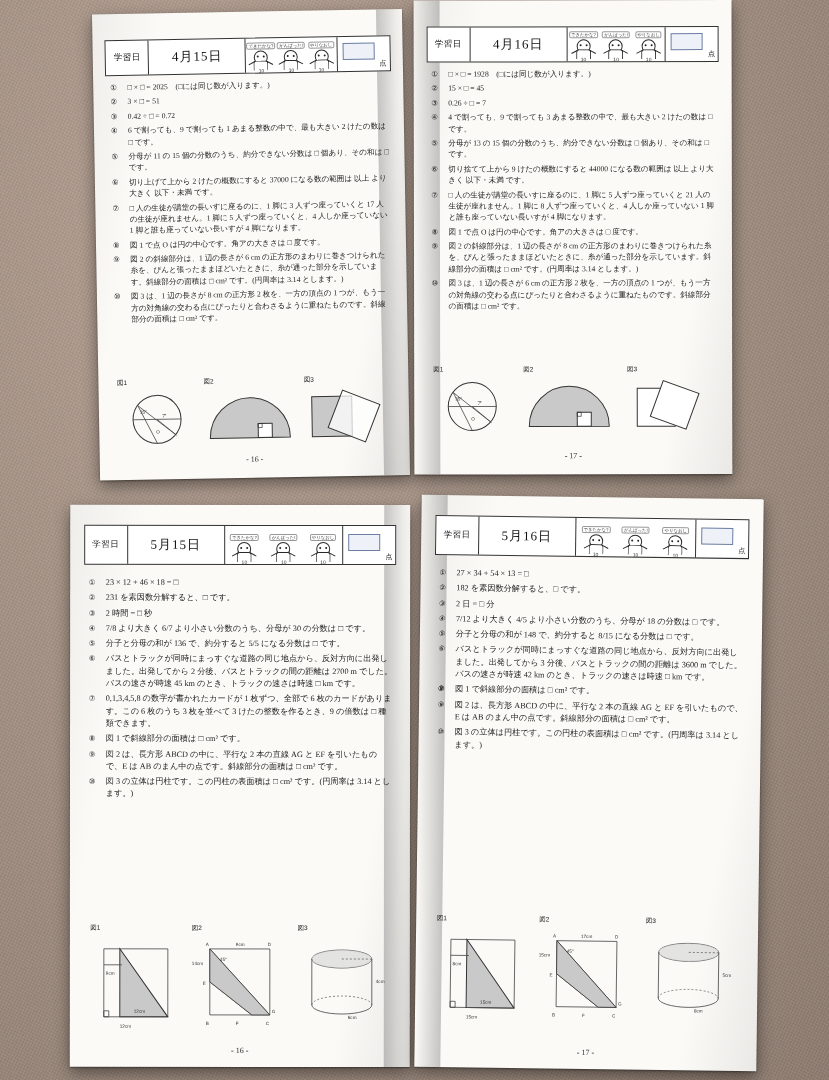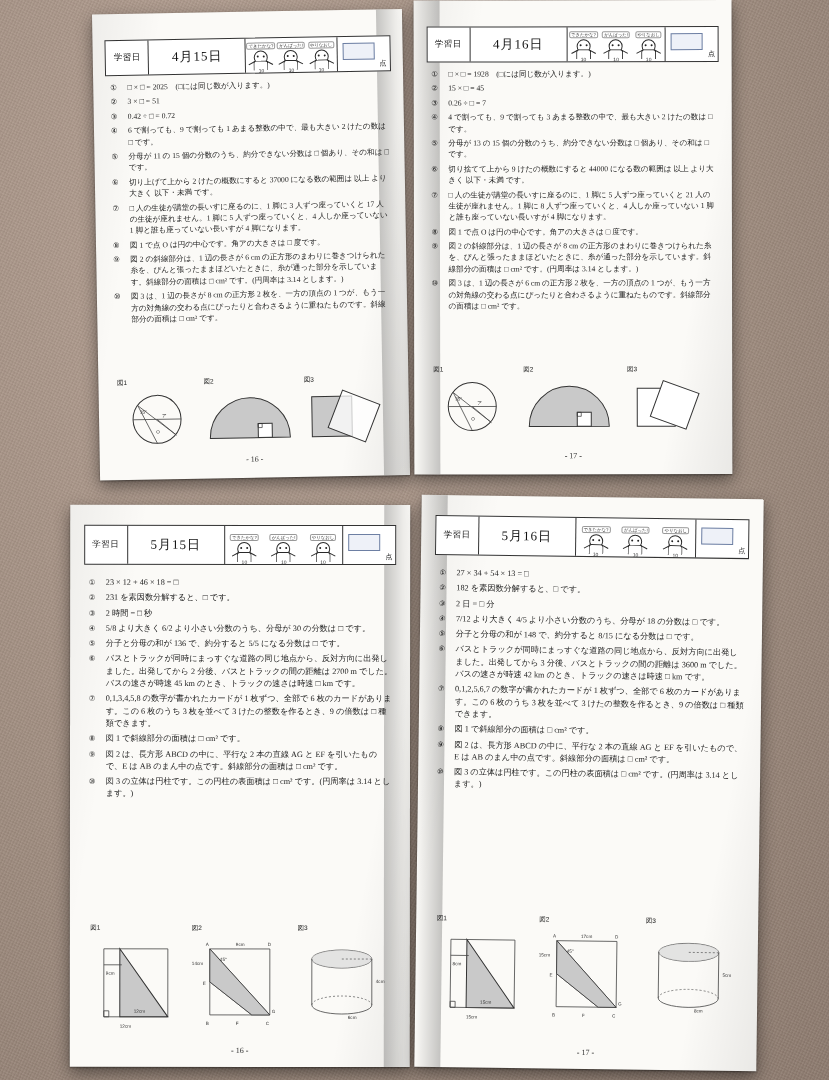--- a/index.html
+++ b/index.html
@@ -352,21 +352,21 @@
       <div class="cell scorebox">
         <span class="bx" style="top:8px;"></span>
           <span class="ten">点</span>
       </div>
     </div>
 
     <div class="qlist" style="top:72px;">
       <div class="q" style="font-size:8.2px;"><span class="no">①</span><span>23 × 12 + 46 × 18 = □</span></div>
       <div class="q" style="font-size:8.2px;"><span class="no">②</span><span>231 を素因数分解すると、□ です。</span></div>
       <div class="q" style="font-size:8.2px;"><span class="no">③</span><span>2 時間 = □ 秒</span></div>
-      <div class="q" style="font-size:8.2px;"><span class="no">④</span><span>5/8 より大きく 6/2 より小さい分数のうち、分母が 30 の分数は □ です。</span></div>
+      <div class="q" style="font-size:8.2px;"><span class="no">④</span><span>7/8 より大きく 6/7 より小さい分数のうち、分母が 30 の分数は □ です。</span></div>
       <div class="q" style="font-size:8.2px;"><span class="no">⑤</span><span>分子と分母の和が 136 で、約分すると 5/5 になる分数は □ です。</span></div>
       <div class="q" style="font-size:8.2px;"><span class="no">⑥</span><span>バスとトラックが同時にまっすぐな道路の同じ地点から、反対方向に出発しました。出発してから 2 分後、バスとトラックの間の距離は 2700 m でした。バスの速さが時速 45 km のとき、トラックの速さは時速 □ km です。</span></div>
       <div class="q" style="font-size:8.2px;"><span class="no">⑦</span><span>0,1,3,4,5,8 の数字が書かれたカードが 1 枚ずつ、全部で 6 枚のカードがあります。この 6 枚のうち 3 枚を並べて 3 けたの整数を作るとき、9 の倍数は □ 種類できます。</span></div>
       <div class="q" style="font-size:8.2px;"><span class="no">⑧</span><span>図 1 で斜線部分の面積は □ cm² です。</span></div>
       <div class="q" style="font-size:8.2px;"><span class="no">⑨</span><span>図 2 は、長方形 ABCD の中に、平行な 2 本の直線 AG と EF を引いたもので、E は AB のまん中の点です。斜線部分の面積は □ cm² です。</span></div>
       <div class="q" style="font-size:8.2px;"><span class="no">⑩</span><span>図 3 の立体は円柱です。この円柱の表面積は □ cm² です。(円周率は 3.14 とします。)</span></div>
     </div>
 
     <div class="figrow" style="top:430px;">
       <div class="fig">
@@ -457,21 +457,21 @@
       </div>
     </div>
 
     <div class="qlist" style="top:72px;">
       <div class="q" style="font-size:8.2px;"><span class="no">①</span><span>27 × 34 + 54 × 13 = □</span></div>
       <div class="q" style="font-size:8.2px;"><span class="no">②</span><span>182 を素因数分解すると、□ です。</span></div>
       <div class="q" style="font-size:8.2px;"><span class="no">③</span><span>2 日 = □ 分</span></div>
       <div class="q" style="font-size:8.2px;"><span class="no">④</span><span>7/12 より大きく 4/5 より小さい分数のうち、分母が 18 の分数は □ です。</span></div>
       <div class="q" style="font-size:8.2px;"><span class="no">⑤</span><span>分子と分母の和が 148 で、約分すると 8/15 になる分数は □ です。</span></div>
       <div class="q" style="font-size:8.2px;"><span class="no">⑥</span><span>バスとトラックが同時にまっすぐな道路の同じ地点から、反対方向に出発しました。出発してから 3 分後、バスとトラックの間の距離は 3600 m でした。バスの速さが時速 42 km のとき、トラックの速さは時速 □ km です。</span></div>
-      <div class="q" style="font-size:8.2px;"><span class="no">⑦</span><span>0,1,2,5,6,7 の数字が書かれたカードが 1 枚ずつ、全部で 6 枚のカードがあります。この 6 枚のうち 3 枚を並べて 3 けたの整数を作るとき、9 の倍数は □ 種類できます。</span></div>
+      <div class="q" style="font-size:8.2px;"><span class="no">⑦</span></div>
       <div class="q" style="font-size:8.2px;"><span class="no">⑧</span><span>図 1 で斜線部分の面積は □ cm² です。</span></div>
       <div class="q" style="font-size:8.2px;"><span class="no">⑨</span><span>図 2 は、長方形 ABCD の中に、平行な 2 本の直線 AG と EF を引いたもので、E は AB のまん中の点です。斜線部分の面積は □ cm² です。</span></div>
       <div class="q" style="font-size:8.2px;"><span class="no">⑩</span><span>図 3 の立体は円柱です。この円柱の表面積は □ cm² です。(円周率は 3.14 とします。)</span></div>
     </div>
 
     <div class="figrow" style="top:430px;">
       <div class="fig">
         <span class="cap">図1</span>
         <svg width="92" height="96" viewBox="0 0 92 96">
           <path d="M14 14 L78 14 L78 82 L14 82 Z" class="thin"></path>

